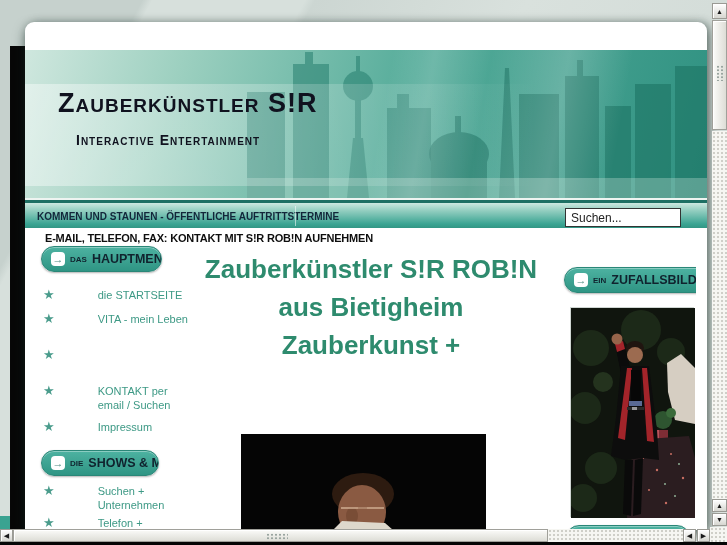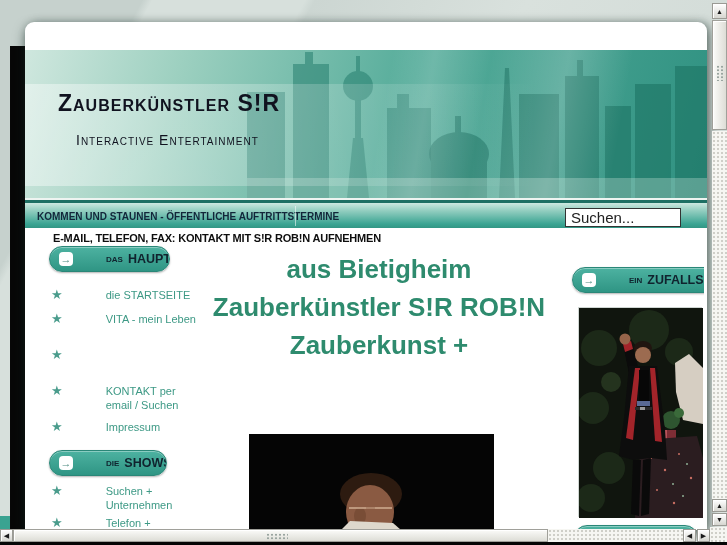--- a/index.html
+++ b/index.html
@@ -24,43 +24,43 @@
 
   
   .banner{position:absolute;left:0;top:28px;width:100%;height:148px;overflow:hidden;
     background:linear-gradient(105deg,#cfe7de 0%,#9dd0c0 22%,#55ac9a 55%,#2f9181 100%);}
   .skyline{position:absolute;right:0;bottom:0;}
   .banner-streaks{position:absolute;inset:0;
     background:linear-gradient(100deg,transparent 52%,rgba(255,255,255,.16) 58%,transparent 66%,rgba(255,255,255,.2) 77%,transparent 86%);}
   .banner-light{position:absolute;left:0;top:34px;width:100%;height:102px;
     background:linear-gradient(90deg,rgba(255,255,255,.42),rgba(255,255,255,.12) 55%,rgba(255,255,255,0) 75%);}
   .title-block{position:absolute;left:33px;top:34px;color:#10121f;}
-  .site-title{font-size:23px;line-height:38px;font-weight:bold;font-variant:small-caps;letter-spacing:1px;}
-  .site-subtitle{margin:10px 0 0 18px;font-size:14px;font-weight:normal;font-variant:small-caps;letter-spacing:1px;}
+  .site-title{font-size:27px;line-height:38px;font-weight:bold;font-variant:small-caps;letter-spacing:1px;}
+  .site-subtitle{margin:10px 0 0 18px;font-size:14px;font-weight:bold;font-variant:small-caps;letter-spacing:1px;}
 
   
   .menubar{position:absolute;left:0;top:176px;width:100%;height:30px;
     border-top:2px solid #eef4f1;
     background:linear-gradient(#1e6f63 0,#1e6f63 3px,#cde8e0 3px,#9ed3c6 9px,#3aa492 24px,#2d8f7e 30px);}
   .menubar-label{position:absolute;left:12px;top:11px;font-size:10px;font-weight:bold;color:#12263a;cursor:pointer;}
   .menubar-divider{position:absolute;left:270px;top:6px;width:1px;height:20px;background:rgba(255,255,255,.55);}
   .search-input{position:absolute;right:26px;top:8px;width:116px;height:19px;border:1px solid #333;
-    background:#fff;font-family:"Liberation Sans",sans-serif;font-size:15px;color:#222;padding:0 12px 0 5px;}
-
-  
-  .content{position:absolute;left:16px;top:206px;width:663px;height:302px;background:#fff;overflow:hidden;}
+    background:#fff;font-family:"Liberation Sans",sans-serif;font-size:12px;color:#222;padding:0 12px 0 5px;}
+
+  
+  .content{position:absolute;left:8px;top:206px;width:663px;height:302px;background:#fff;overflow:hidden;}
   .contact-line{position:absolute;left:12px;top:4px;font-size:11px;font-weight:bold;color:#0e0e0e;
     letter-spacing:-0.2px;cursor:pointer;white-space:nowrap;}
 
   .pill-btn{position:absolute;height:26px;display:flex;align-items:center;gap:5px;padding:0 9px;
     background:linear-gradient(#4db2a1,#2f9584);border:1px solid #2a8778;border-radius:13px;
     box-shadow:0 1px 2px rgba(0,0,0,.3), inset 0 1px 0 rgba(255,255,255,.35);cursor:pointer;overflow:hidden;}
   .btn-arrow{flex:0 0 auto;width:14px;height:14px;background:#fff;border-radius:4px;color:#4e8c82;
     font-size:11px;line-height:14px;text-align:center;font-weight:bold;}
-  .btn-small{font-size:8px;font-weight:bold;color:#10232e;white-space:nowrap;margin-left:28px;}
+  .btn-small{font-size:8px;font-weight:bold;color:#10232e;white-space:nowrap;}
   .btn-large{font-size:12.5px;font-weight:bold;color:#10232e;white-space:nowrap;}
 
   .nav-link{position:absolute;left:10px;display:flex;gap:6px;align-items:flex-start;cursor:pointer;}
   .star{color:#4a9c8c;font-size:13px;line-height:14px;}
   .nav-text{width:92px;font-size:11px;line-height:14px;color:#3d9985;margin-left:37px;}
 
   .heading{position:absolute;left:148px;top:22px;width:380px;text-align:center;
     font-size:26px;line-height:38px;font-weight:bold;color:#2e8b6e;}
 
   .stage-img{position:absolute;left:208px;top:206px;width:245px;height:96px;background:#050505;}
@@ -171,22 +171,22 @@
       <div class="nav-link" style="top:256px;">
         <span class="star">★</span>
         <span class="nav-text">Suchen + Unternehmen</span>
       </div>
       <div class="nav-link" style="top:288px;">
         <span class="star">★</span>
         <span class="nav-text">Telefon +</span>
       </div>
 
       <div class="heading">
+        <div>Zauberkünstler S!R ROB!N</div>
         <div>aus Bietigheim</div>
-        <div>Zauberkünstler S!R ROB!N</div>
         <div>Zauberkunst +</div>
       </div>
 
       <div class="stage-img">
         <svg width="245" height="96" viewBox="0 0 245 96">
           <rect width="245" height="96" fill="#050505"></rect>
           <ellipse cx="122" cy="60" rx="31" ry="21" fill="#2d1b10"></ellipse>
           <ellipse cx="121" cy="78" rx="24" ry="27" fill="#8a5a42"></ellipse>
           <ellipse cx="111" cy="82" rx="6" ry="9" fill="#6e452f" opacity="0.6"></ellipse>
           <path d="M100 74 h17 M126 74 h17" stroke="#caa88c" stroke-width="2" fill="none" opacity="0.8"></path>

